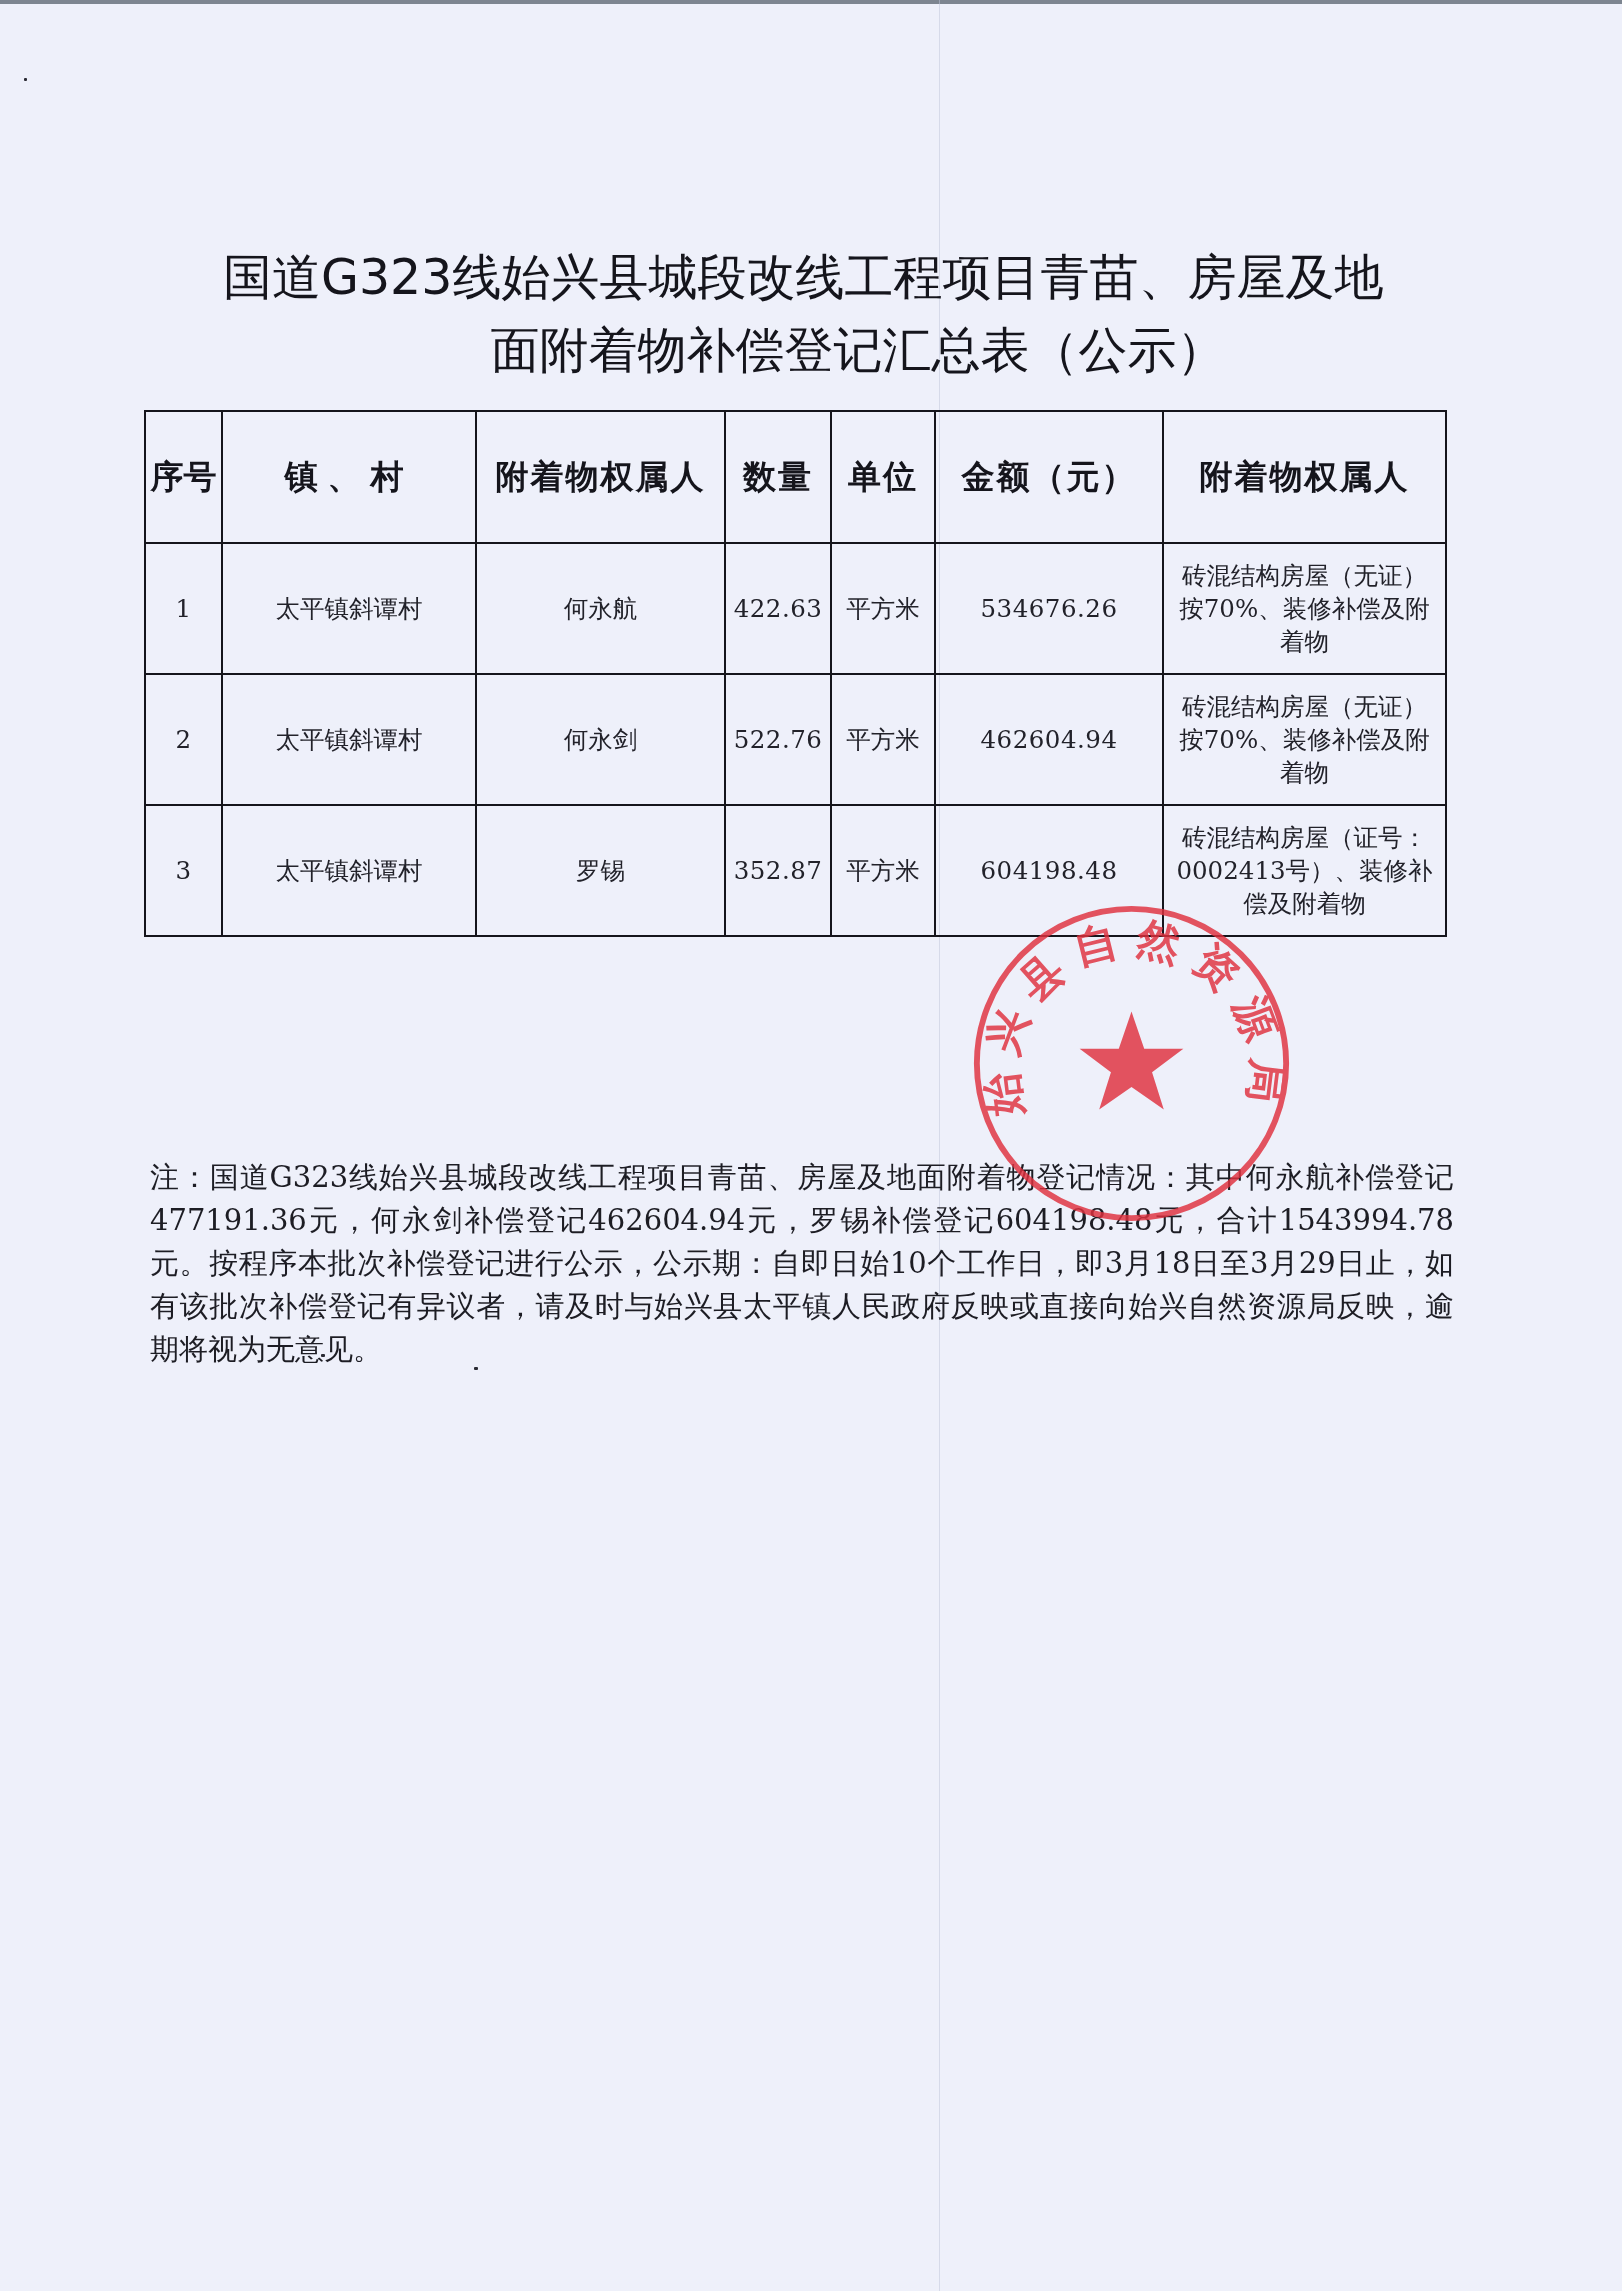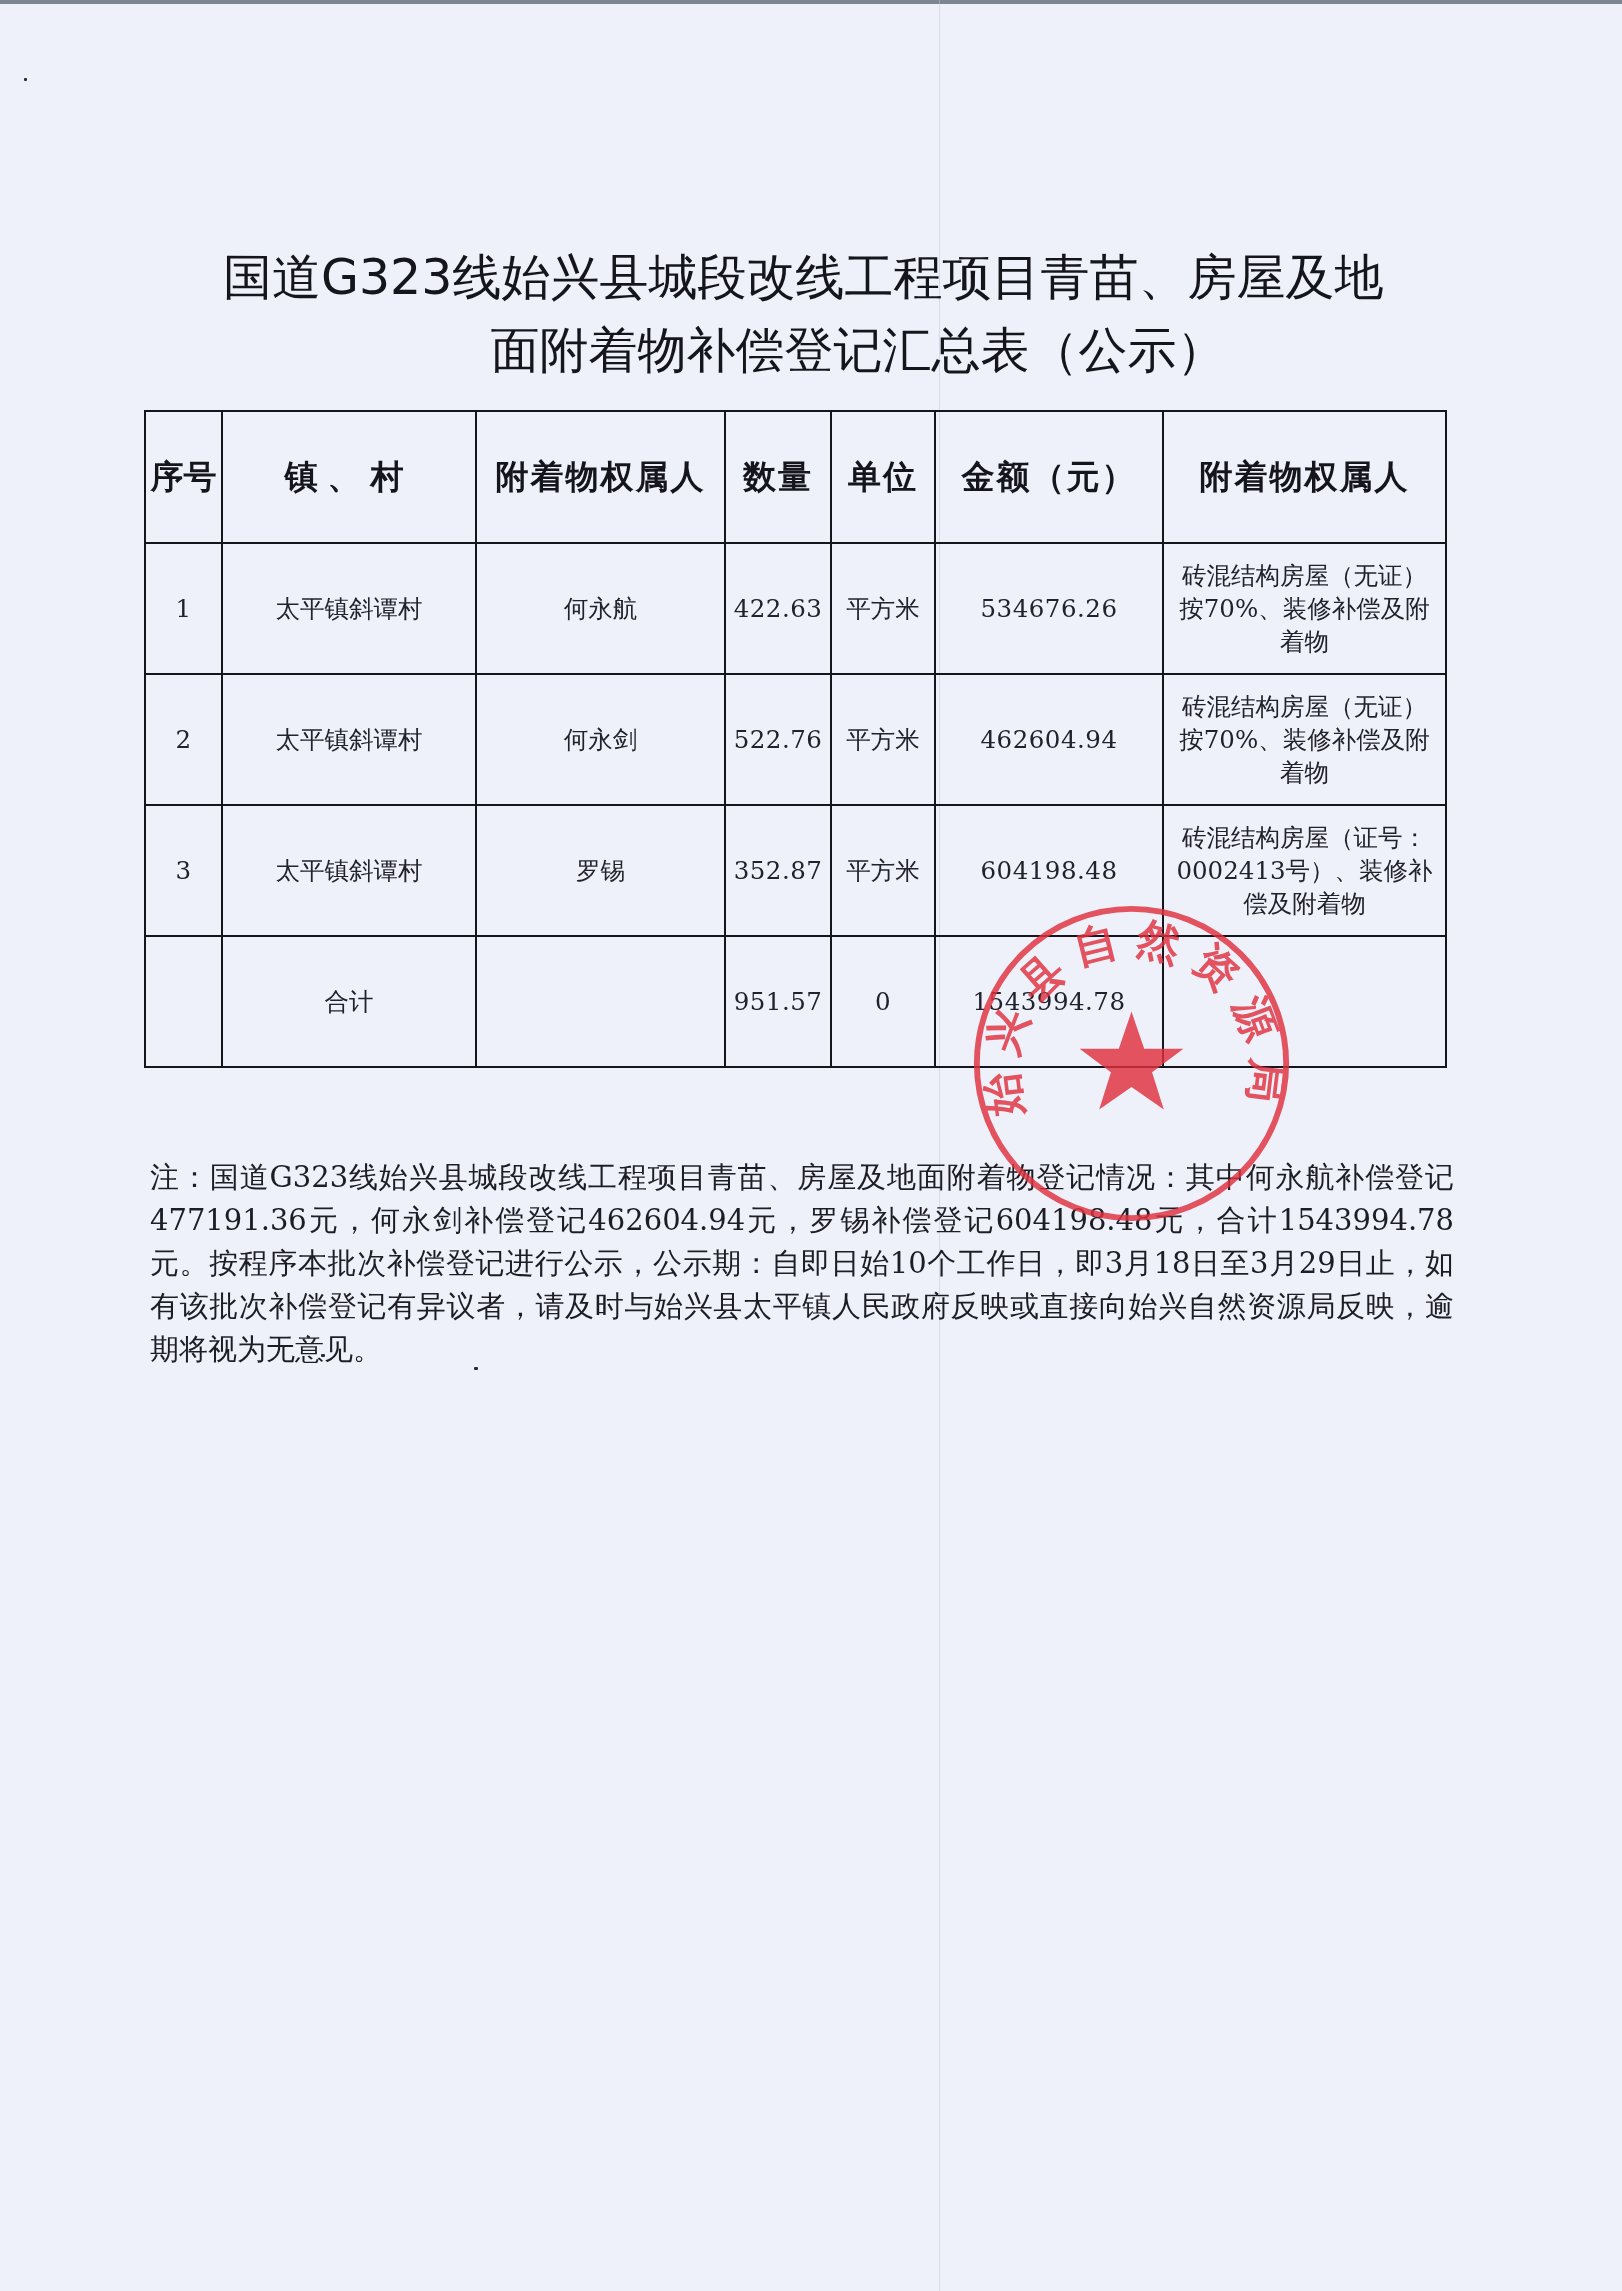--- a/index.html
+++ b/index.html
@@ -156,29 +156,20 @@
     </tr>
     <tr>
       <td class="num">3</td>
       <td>太平镇斜谭村</td>
       <td>罗锡</td>
       <td class="num">352.87</td>
       <td>平方米</td>
       <td class="num">604198.48</td>
       <td class="desc">砖混结构房屋（证号：0002413号）、装修补偿及附着物</td>
     </tr>
-    <tr>
-      <td></td>
-      <td>合计</td>
-      <td></td>
-      <td class="num">951.57</td>
-      <td class="num">0</td>
-      <td class="num">1543994.78</td>
-      <td class="desc"></td>
-    </tr>
   </tbody>
 </table>
 
 <div class="note">注：国道G323线始兴县城段改线工程项目青苗、房屋及地面附着物登记情况：其中何永航补偿登记477191.36元，何永剑补偿登记462604.94元，罗锡补偿登记604198.48元，合计1543994.78元。按程序本批次补偿登记进行公示，公示期：自即日始10个工作日，即3月18日至3月29日止，如有该批次补偿登记有异议者，请及时与始兴县太平镇人民政府反映或直接向始兴自然资源局反映，逾期将视为无意见。</div>
 
 <svg class="stamp" viewBox="0 0 330 330">
   <defs>
     <path id="sealArc" d="M 55 215 A 120 120 0 1 1 280 215"></path>
   </defs>
   <circle cx="165" cy="165" r="158" fill="none" stroke="#e0303e" stroke-width="6"></circle>

